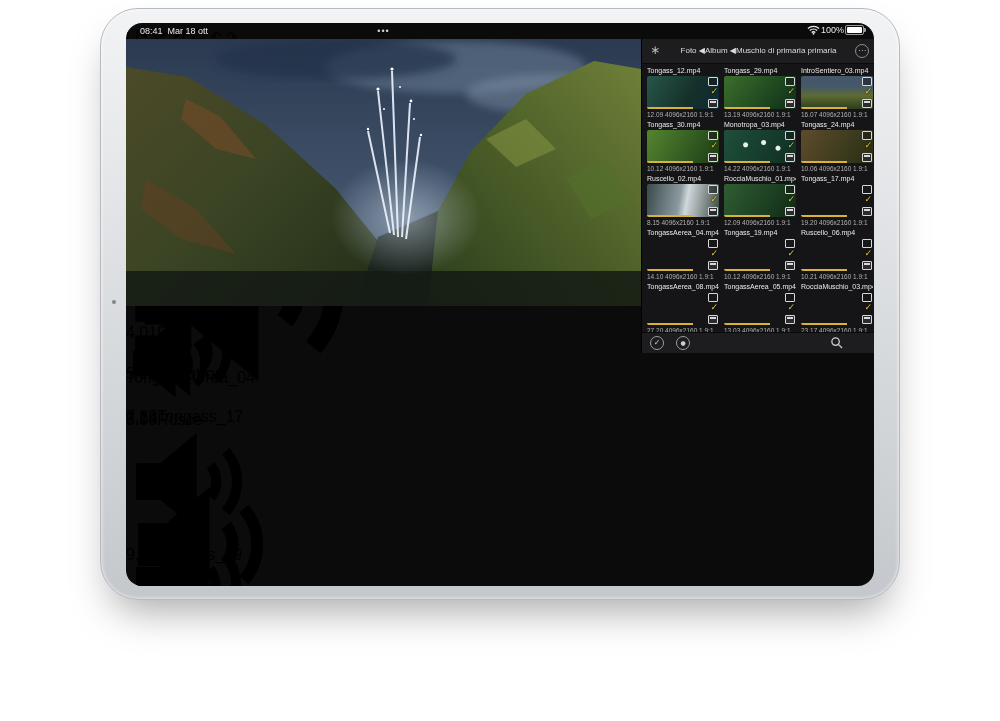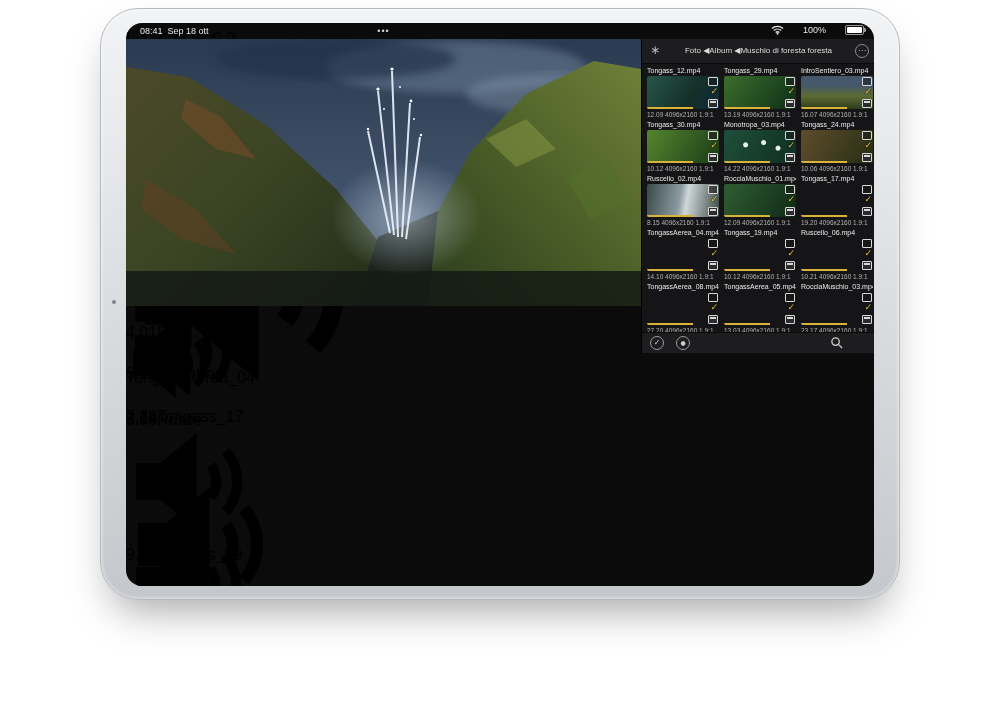--- a/index.html
+++ b/index.html
@@ -7,21 +7,21 @@
   
   .device{position:absolute;left:100px;top:8px;width:798px;height:590px;border-radius:38px;
     background:linear-gradient(180deg,#f2f3f5,#d8dbde 55%,#c4c8cc);
     border:1px solid #b6bac0; box-shadow:0 22px 40px -12px rgba(0,0,0,.35), inset 0 0 4px rgba(255,255,255,.8);}
   .cam-dot{position:absolute;left:11px;top:291px;width:4px;height:4px;border-radius:50%;background:#7e868d;}
   .screen{position:absolute;left:25px;top:14px;width:748px;height:563px;border-radius:16px;background:#0b0b0c;overflow:hidden;}
   
   .sb{position:absolute;top:0;left:0;width:748px;height:16px;color:#e8e8e8;font-size:9px;}
   .sb .left{position:absolute;left:14px;top:3px;}
   .sb .dots{position:absolute;left:0;right:233px;top:3px;text-align:center;color:#cfcfcf;letter-spacing:1px;}
-  .sb .right{position:absolute;right:10px;top:2px;display:flex;align-items:center;gap:19px;}
+  .sb .right{position:absolute;right:10px;top:2px;display:flex;align-items:center;gap:1px;}
   .batt{width:17px;height:8px;border:1px solid #9a9a9a;border-radius:2px;position:relative;}
   .batt i{position:absolute;inset:1px;background:#fff;border-radius:1px;}
   .batt::after{content:"";position:absolute;right:-3px;top:2px;width:2px;height:4px;background:#9a9a9a;border-radius:0 1px 1px 0;}
   
   .preview{position:absolute;left:0;top:16px;width:515px;height:267px;background:#10151b;overflow:hidden;}
   
   .panel{position:absolute;left:515px;top:16px;width:233px;height:314px;background:#151517;border-left:1px solid #000;}
   .phead{position:absolute;top:0;left:0;right:0;height:24px;background:#1d1d1f;border-bottom:1px solid #0a0a0a;}
   .phead .ttl{position:absolute;left:24px;right:24px;top:7px;text-align:center;font-size:8px;color:#dcdcdc;white-space:nowrap;overflow:hidden;}
   .flower{position:absolute;left:8px;top:4px;color:#bdbdbd;font-size:12px;font-family:"DejaVu Sans",sans-serif;}
@@ -144,21 +144,21 @@
         <rect x="7" y="3" width="6" height="4" rx="2" stroke="currentColor" fill="none"></rect>
       </symbol>
   </svg>
 
   <div class="device">
     <div class="cam-dot"></div>
 
     <div class="screen">
 
       <div class="sb">
-        <span class="left"><span>08:41</span>&nbsp;&nbsp;<span>Sep 18 ott</span></span>
+        <span class="left"><span>08:41</span>&nbsp;&nbsp;<span>Mar 18 ott</span></span>
         <span class="dots">•••</span>
         <span class="right">
           <svg width="13" height="10">
               <use href="#wifi"></use>
             </svg>
           <span>100%</span>
           <span class="batt">
               <i></i>
             </span>
         </span>
@@ -222,21 +222,21 @@
             <circle cx="258" cy="70" r="1"></circle>
               <circle cx="274" cy="48" r="1"></circle>
               <circle cx="288" cy="80" r="1"></circle>
           </g>
         </svg>
       </div>
 
       <div class="panel">
         <div class="phead">
           <span class="flower uni">∗</span>
-          <span class="ttl">Foto ◀Album ◀Muschio di foresta foresta</span>
+          <span class="ttl">Foto ◀Album ◀Muschio di primaria primaria</span>
           <span class="pmore uni">⋯</span>
         </div>
 
         <div class="mcell" style="left:5px;top:28px">
           <div class="mname">Tongass_12.mp4</div>
           <div class="mthumb g1">
               <span class="ricon"></span>
               <span class="rcheck">✓</span>
               <span class="rcard"></span>
               <span class="mbar"></span>

